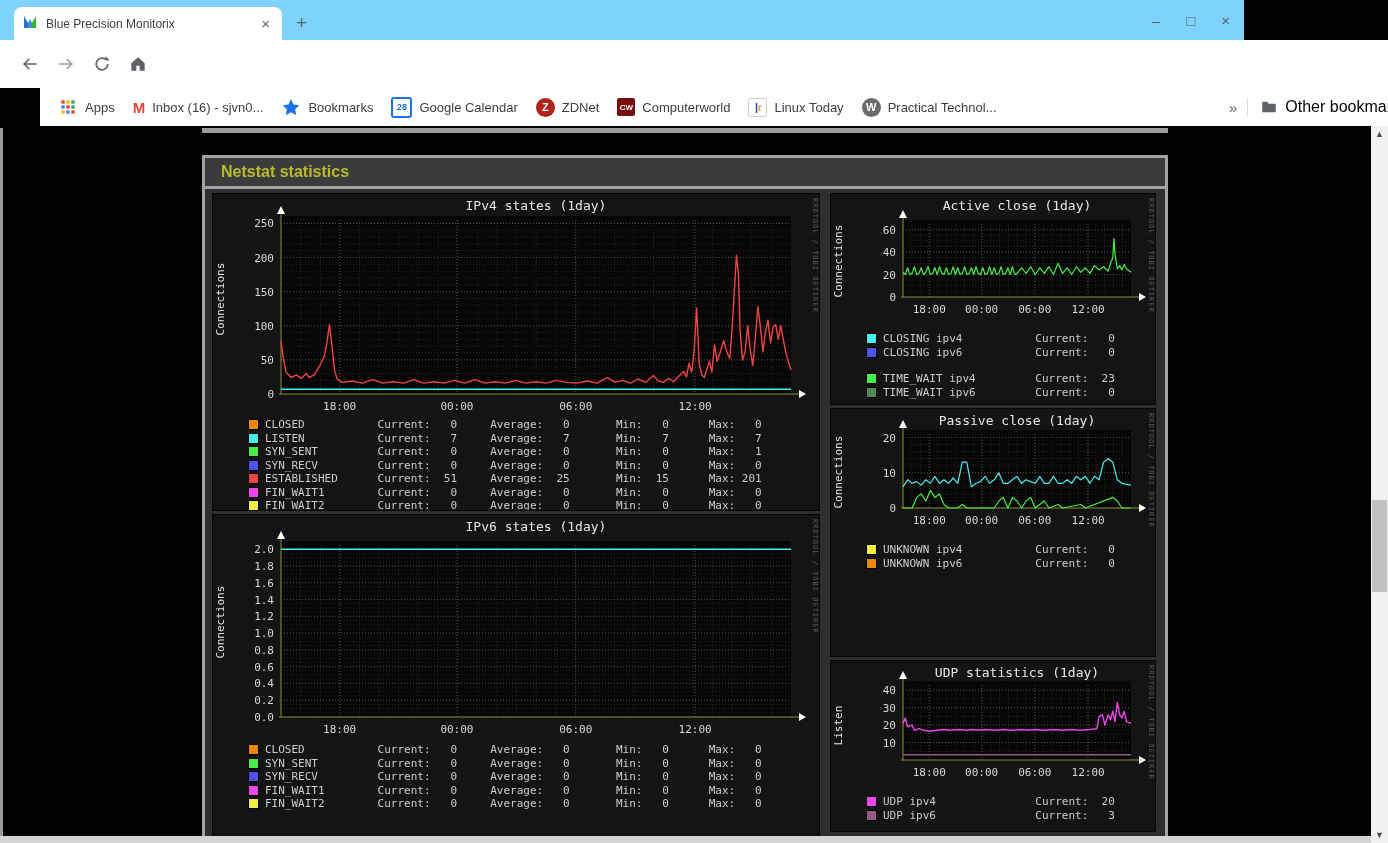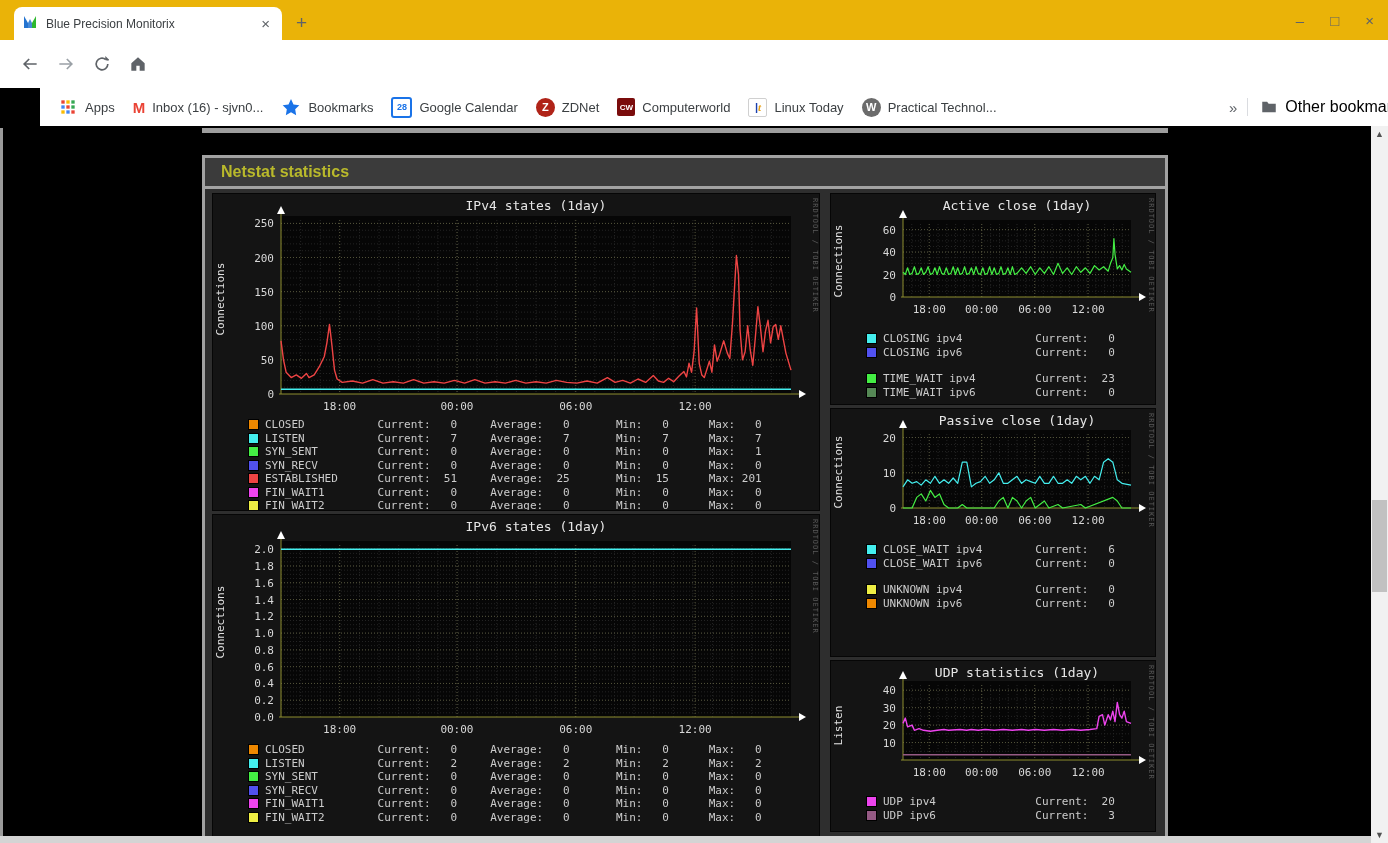--- a/index.html
+++ b/index.html
@@ -1,19 +1,19 @@
 <!DOCTYPE html>
 <html><head>
 <meta charset="utf-8">
 <style>
   html,body{margin:0;padding:0;}
   body{width:1388px;height:843px;overflow:hidden;font-family:"Liberation Sans",sans-serif;
        background:#000;-webkit-font-smoothing:antialiased;}
   
-  #titlebar{position:absolute;left:0;top:0;width:1388px;height:40px;background:#eab308;}
+  #titlebar{position:absolute;left:0;top:0;width:1244px;height:40px;background:#7dd3fc;}
   #tab{position:absolute;left:14px;top:7px;width:268px;height:33px;background:#fff;
        border-radius:8px 8px 0 0;display:flex;align-items:center;padding:0 8px;box-sizing:border-box;}
   #tab .title{font-size:12px;color:#3c4043;white-space:nowrap;overflow:hidden;flex:1;margin-left:8px;}
   #tab .close{color:#5f6368;font-size:15px;padding:0 4px;cursor:pointer;}
   #newtab{position:absolute;left:296px;top:12px;font-size:19px;color:#5f6368;}
   #wincontrols{position:absolute;right:8px;top:0;height:40px;display:flex;align-items:center;gap:26px;
        color:#5f6368;font-size:15px;padding-right:6px;}
   #wincontrols span{cursor:pointer;}
   #toolbar{position:absolute;left:0;top:40px;width:1388px;height:48px;background:#fff;}
   .navbtn{position:absolute;top:10px;width:28px;height:28px;display:flex;align-items:center;justify-content:center;border-radius:50%;}
@@ -498,24 +498,20 @@
               <path d="M68.0 34.2 L578.0 34.2" fill="none" stroke="#44eeee" stroke-width="1.6" stroke-linejoin="round"></path>
             </svg>
             <div class="ylab" style="top: 102px;">Connections</div>
             <div class="credit">RRDTOOL / TOBI OETIKER</div>
             <div class="legend" style="top: 228px;">
               <div class="lrow">
                 <span class="sw" style="background: rgb(238, 136, 0);"></span>
                 <span class="txt">CLOSED           Current:   0     Average:   0       Min:   0      Max:   0</span>
               </div>
               <div class="lrow">
-                <span class="sw" style="background: rgb(68, 238, 238);"></span>
-                <span class="txt">LISTEN           Current:   2     Average:   2       Min:   2      Max:   2</span>
-              </div>
-              <div class="lrow">
                 <span class="sw" style="background: rgb(68, 238, 68);"></span>
                 <span class="txt">SYN_SENT         Current:   0     Average:   0       Min:   0      Max:   0</span>
               </div>
               <div class="lrow">
                 <span class="sw" style="background: rgb(81, 81, 238);"></span>
                 <span class="txt">SYN_RECV         Current:   0     Average:   0       Min:   0      Max:   0</span>
               </div>
               <div class="lrow">
                 <span class="sw" style="background: rgb(238, 68, 238);"></span>
                 <span class="txt">FIN_WAIT1        Current:   0     Average:   0       Min:   0      Max:   0</span>
@@ -672,30 +668,20 @@
               <text x="257.136" y="115" text-anchor="middle" fill="#d8d8d8" font-size="11px" class="gtext">12:00</text>
               <text x="186" y="16" text-anchor="middle" fill="#e6e6e6" font-size="13px" class="gtext">Passive close  (1day)</text>
               <path d="M72.0 77.9 L76.6 70.8 L81.1 74.3 L85.7 72.6 L90.2 76.1 L94.8 70.8 L99.4 74.3 L103.9 67.3 L108.5 74.3 L113.0 70.8 L117.6 74.3 L122.2 69.0 L126.7 74.3 L131.3 53.2 L135.8 53.2 L140.4 77.9 L145.0 74.3 L149.5 72.6 L154.1 67.3 L158.6 74.3 L163.2 70.8 L167.8 63.8 L172.3 74.3 L176.9 74.3 L181.4 70.8 L186.0 67.3 L190.6 74.3 L195.1 70.8 L199.7 72.6 L204.2 74.3 L208.8 67.3 L213.4 74.3 L217.9 74.3 L222.5 67.3 L227.0 74.3 L231.6 74.3 L236.2 70.8 L240.7 74.3 L245.3 67.3 L249.8 70.8 L254.4 67.3 L259.0 74.3 L263.5 67.3 L268.1 70.8 L272.6 53.2 L277.2 49.7 L281.8 53.2 L286.3 70.8 L290.9 74.3 L300.0 76.1" fill="none" stroke="#44eeee" stroke-width="1.2" stroke-linejoin="round"></path>
               <path d="M72.0 99.0 L81.1 99.0 L85.7 88.4 L90.2 84.9 L94.8 92.0 L99.4 81.4 L103.9 88.4 L108.5 84.9 L113.0 95.5 L117.6 99.0 L126.7 99.0 L131.3 95.5 L135.8 99.0 L163.2 99.0 L167.8 92.0 L172.3 88.4 L176.9 99.0 L181.4 88.4 L186.0 92.0 L190.6 99.0 L195.1 92.0 L199.7 88.4 L204.2 99.0 L213.4 92.0 L217.9 99.0 L227.0 95.5 L231.6 99.0 L249.8 95.5 L254.4 99.0 L281.8 88.4 L286.3 92.0 L290.9 99.0 L300.0 99.0" fill="none" stroke="#44ee44" stroke-width="1.2" stroke-linejoin="round"></path>
             </svg>
             <div class="ylab" style="top: 58px;">Connections</div>
             <div class="credit">RRDTOOL / TOBI OETIKER</div>
             <div class="legend" style="top: 134px;">
               <div class="lgroup">
                 <div class="lrow">
-                  <span class="sw" style="background: rgb(68, 238, 238);"></span>
-                  <span class="txt">CLOSE_WAIT ipv4        Current:   6</span>
-                </div>
-                <div class="lrow">
-                  <span class="sw" style="background: rgb(81, 81, 240);"></span>
-                  <span class="txt">CLOSE_WAIT ipv6        Current:   0</span>
-                </div>
-              </div>
-              <div class="lgroup">
-                <div class="lrow">
                   <span class="sw" style="background: rgb(238, 238, 68);"></span>
                   <span class="txt">UNKNOWN ipv4           Current:   0</span>
                 </div>
                 <div class="lrow">
                   <span class="sw" style="background: rgb(238, 136, 0);"></span>
                   <span class="txt">UNKNOWN ipv6           Current:   0</span>
                 </div>
               </div>
             </div>
           </div>

